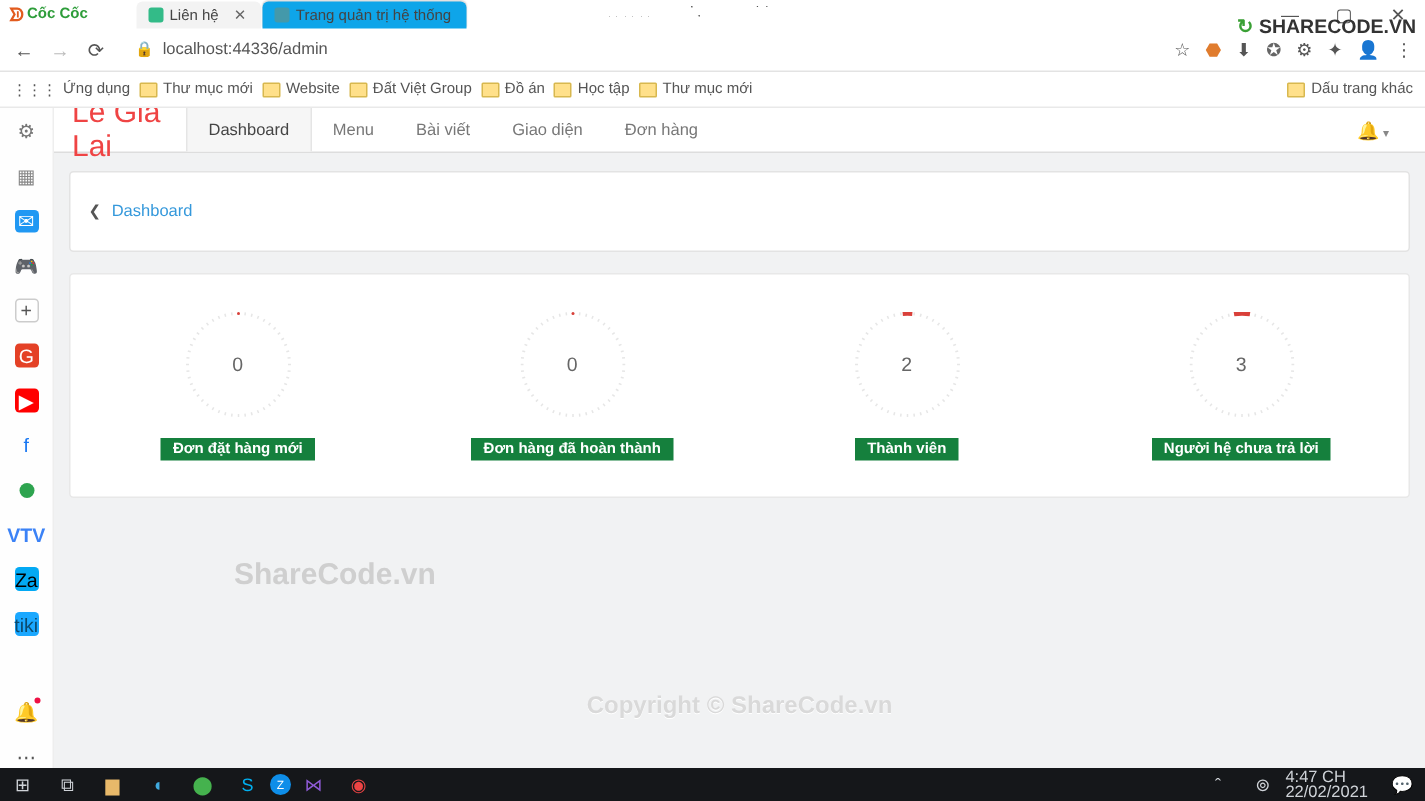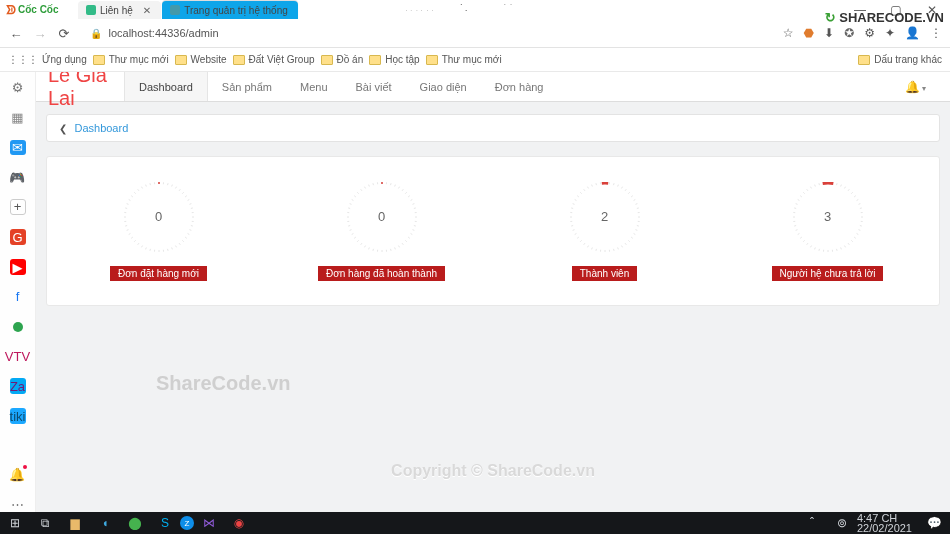--- a/index.html
+++ b/index.html
@@ -6,21 +6,21 @@
   body { width:950px; height:534px; overflow:hidden; background:#fff; position:relative; }
 
   
   .titlebar { height:19px; background:#fff; display:flex; align-items:center; font-size:10px; color:#444; }
   .titlebar .coccoc { display:flex; align-items:center; gap:2px; padding:0 6px; font-weight:bold; color:#2e9d3a; }
   .titlebar .coccoc .flame { color:#e25b1e; font-size:12px; }
   .titlebar .winbtns { margin-left:auto; display:flex; }
   .titlebar .winbtns span { width:36px; text-align:center; font-size:12px; color:#555; }
 
   
-  .tabstrip { position:absolute; top:0; left:78px; height:19px; display:flex; align-items:flex-end;text-align:center; }
+  .tabstrip { position:absolute; top:0; left:91px; height:19px; display:flex; align-items:flex-end;text-align:center; }
   .tab { height:18px; padding:0 10px 0 8px; font-size:10px; color:#444; display:flex; align-items:center; gap:4px; border-radius:4px 4px 0 0; background:#f3f3f3; margin-right:1px; }
   .tab.active { background:#0ea5e9; box-shadow:0 -1px 1px rgba(0,0,0,.15); }
   .tab .fav { width:10px; height:10px; border-radius:2px; background:#3b8; display:inline-block; }
   .tab .x { margin-left:6px; font-size:10px; color:#666; }
 
   
   .bandicam { position:absolute; top:0; left:50%; transform:translateX(-50%); font-size:13px; font-weight:bold; letter-spacing:.5px; color:#111; -webkit-text-stroke:2px #fff; text-shadow:0 0 2px #fff; z-index:50; }
   .sharecode-logo { position:absolute; top:10px; right:6px; font-size:13px; font-weight:bold; color:#3aa035; z-index:50; }
   .sharecode-logo span{ color:#333; }
 
@@ -39,43 +39,43 @@
   .bkrow .spacer { flex:1; }
 
   
   .page { position:absolute; left:0; right:0; top:72px; bottom:22px; background:#fff; display:flex; }
   .sidebar { width:36px; background:#fefefe; border-right:1px solid #eee; display:flex; flex-direction:column; align-items:center; padding-top:8px; gap:14px; }
   .sidebar .sic { width:16px; height:16px; display:flex; align-items:center; justify-content:center; font-size:13px; border-radius:3px; }
   .ic-gear{color:#777} .ic-msg{background:#2098f3;color:#fff;border-radius:50%;font-size:10px}
   .ic-pad{color:#38b24a} .ic-plus{width:18px;height:18px;border:1px solid #ccc;border-radius:3px;color:#555;font-size:13px;line-height:16px;text-align:center}
   .ic-g{background:#e44126;color:#fff;font-size:10px} .ic-yt{background:#f00;color:#fff;border-radius:3px;font-size:8px}
   .ic-fb{color:#1877f2;font-size:14px} .ic-grn{width:10px;height:10px;background:#2ea44f;border-radius:50%}
-  .ic-vtv{color:#be185d;font-size:8px;font-weight:normal} .ic-zalo{background:#03a9f4;color:#701a75;font-size:8px;border-radius:3px;padding:1px 2px}
+  .ic-vtv{color:#3b82f6;font-size:8px;font-weight:bold} .ic-zalo{background:#03a9f4;color:#000000;font-size:8px;border-radius:3px;padding:1px 2px}
   .ic-tiki{background:#1ba8ff;color:#0c4a6e;font-size:7px;border-radius:2px;padding:1px}
   .ic-bell{color:#555;position:relative} .ic-bell::after{content:'';position:absolute;top:-1px;right:-1px;width:4px;height:4px;background:#e14;border-radius:50%}
   .ic-dots{color:#555}
 
   .content { flex:1; background:#f1f2f3; overflow:hidden; position:relative; }
 
   .topnav { height:30px; background:#fff; border-bottom:1px solid #ddd; display:flex; align-items:center; padding:0 10px 0 0; }
   .brand { width:88px; padding-left:12px; font-size:20px; color:#ef4444; }
   .topnav .tnitem { padding:0 14px; height:100%; display:flex; align-items:center; font-size:11px; color:#777; }
   .topnav .tnitem.active { background:#f6f6f6; border-left:1px solid #e5e5e5; border-right:1px solid #e5e5e5; color:#444; }
   .topnav .bell { margin-left:auto; font-size:12px; color:#c0392b; position:relative; padding-right:14px; }
   .topnav .bell::after{content:'▾'; color:#888; font-size:8px; margin-left:2px}
 
-  .crumb { margin:12px 10px 12px; background:#fff; border:1px solid #e3e3e3; border-radius:3px; padding:7px 12px; font-size:11px; }
+  .crumb { margin:12px 10px 12px; background:#fff; border:1px solid #e3e3e3; border-radius:3px; padding:20px 12px; font-size:11px; }
   .crumb a{ color:#3498db; }
   .crumb .left{ color:#555; margin-right:4px; font-size:10px; }
 
   .panel { margin:14px 10px 0; background:#fff; border:1px solid #e8e8e8; border-radius:3px; height:150px; display:flex; }
   .cell { flex:1; display:flex; flex-direction:column; align-items:center; justify-content:center; }
   .gauge { width:70px; height:70px; border-radius:50%; position:relative; display:flex; align-items:center; justify-content:center; font-size:13px; color:#666; }
   .gauge svg{position:absolute;inset:0}
-  .gaugelabel { margin-top:14px; background:#b91c1c; color:#fff; font-size:10px; padding:2px 8px; border-radius:0; font-weight:normal; }
+  .gaugelabel { margin-top:14px; background:#15803d; color:#fff; font-size:10px; padding:2px 8px; border-radius:0; font-weight:bold; }
 
   .wm1 { position:absolute; left:120px; top:300px; font-size:20px; color:#cfcfcf; font-weight:bold; }
   .wm2 { position:absolute; left:50%; top:390px; transform:translateX(-50%); font-size:16px; color:#d9d9d9; font-weight:bold; text-shadow:0 1px 0 #fff; }
 
   
   .taskbar { position:absolute; left:0; right:0; bottom:0; height:22px; background:#15171a; display:flex; align-items:center; color:#cfd3d8; font-size:10px; }
   .taskbar .tb { width:30px; display:flex; align-items:center; justify-content:center; font-size:12px; }
   .taskbar .tbspace { flex:1; }
   .taskbar .clock { text-align:left; line-height:10px; padding-right:8px; font-size:11px; }
 </style>
@@ -178,21 +178,20 @@
     <span class="sic ic-tiki">tiki</span>
     <span style="height:14px"></span>
     <span class="sic ic-bell">🔔</span>
     <span class="sic ic-dots">⋯</span>
   </div>
 
   <div class="content">
     <div class="topnav">
       <div class="brand">Lê Gia Lai</div>
       <div class="tnitem active">Dashboard</div>
-      <div class="tnitem">Sản phẩm</div>
       <div class="tnitem">Menu</div>
       <div class="tnitem">Bài viết</div>
       <div class="tnitem">Giao diện</div>
       <div class="tnitem">Đơn hàng</div>
       <div class="bell">🔔</div>
     </div>
 
     <div class="crumb">
       <span class="left">❮</span>
       <a>Dashboard</a>

